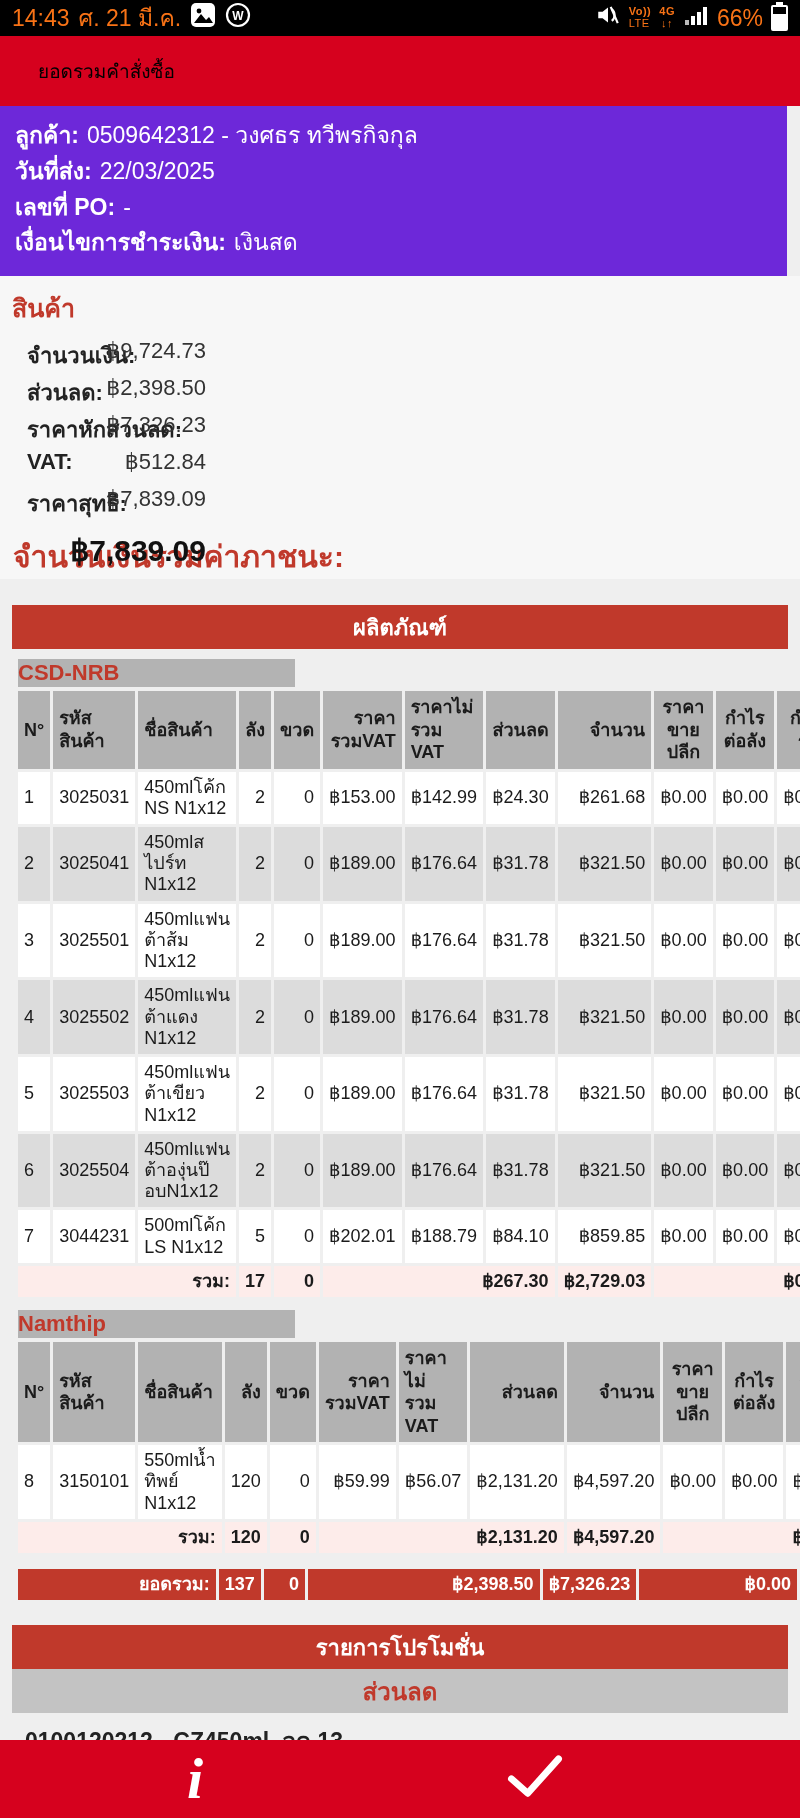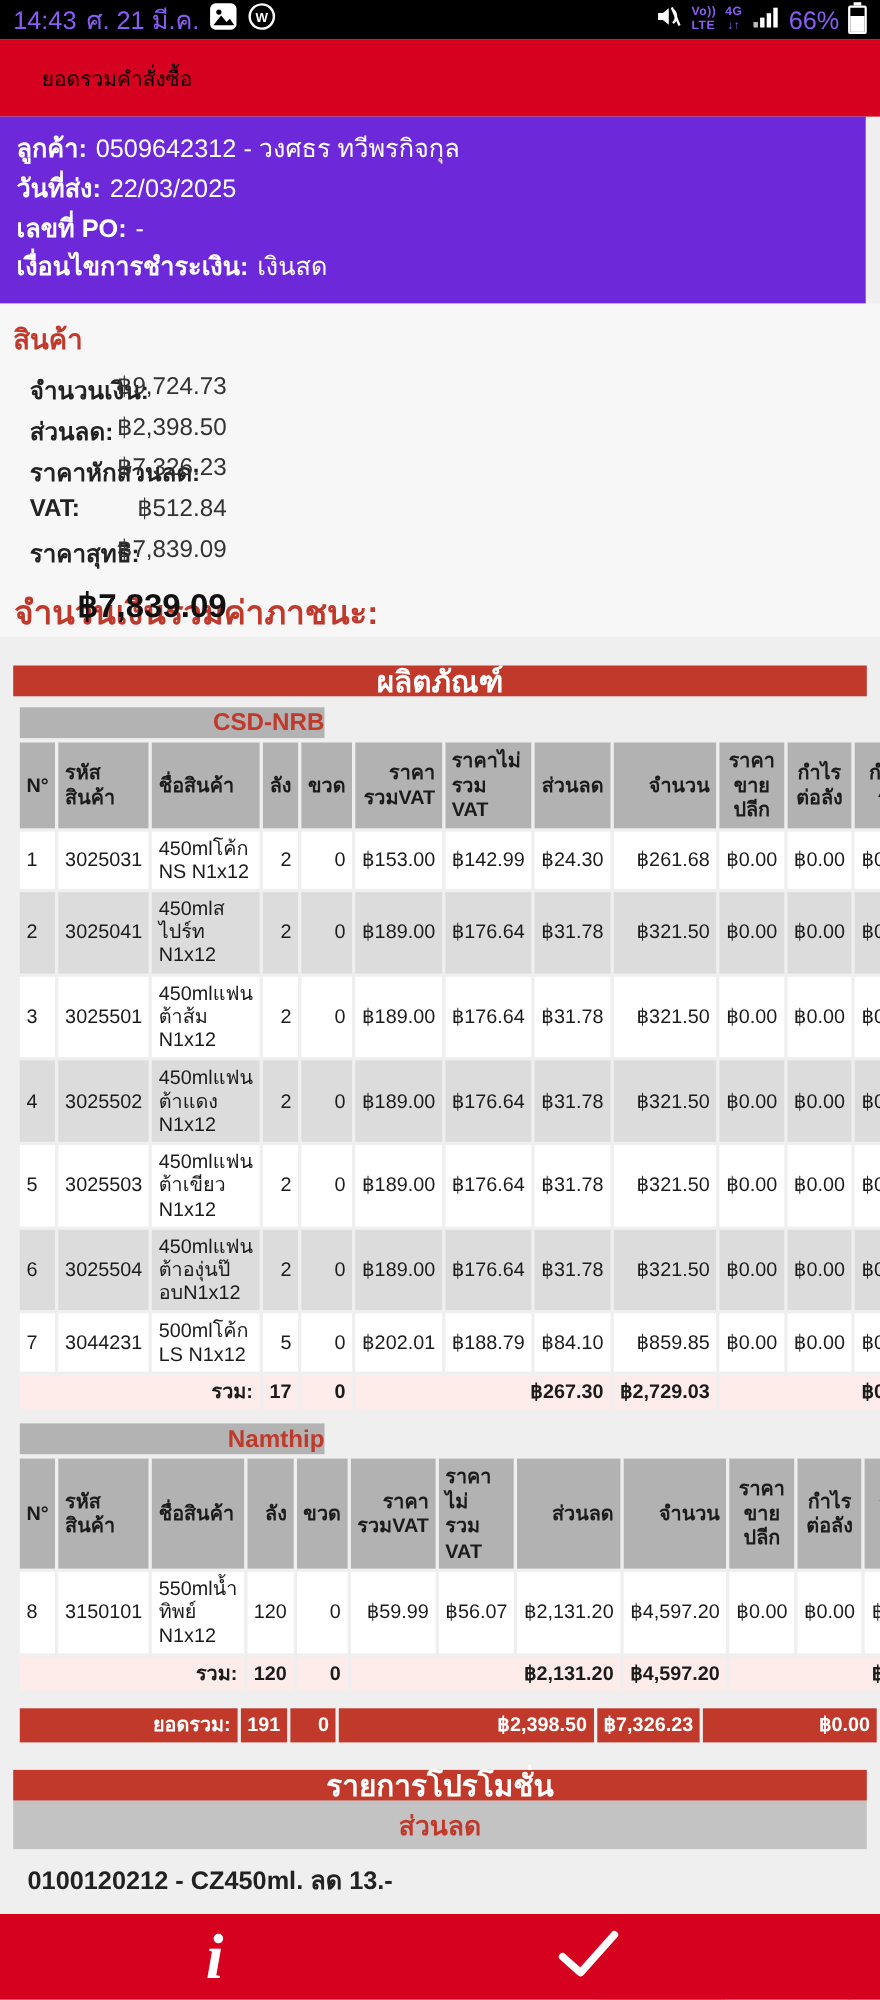--- a/index.html
+++ b/index.html
@@ -2,50 +2,50 @@
 <html><head>
 <meta charset="utf-8">
 <style>
   html,body{margin:0;padding:0}
   body{
     width:800px;height:1818px;position:relative;overflow:hidden;
     background:#efefef;color:#1b1b1b;
     font-family:"Liberation Sans", sans-serif;
   }
   
-  .status-bar{height:36px;background:#000;color:#8b5cf6;display:flex;align-items:center;
+  .status-bar{height:36px;background:#000;color:#f97316;display:flex;align-items:center;
     padding:0 12px;font-size:23px;gap:9px}
   .sb-right{margin-left:auto;display:flex;align-items:center;gap:8px}
   .sb-stack{font-size:11px;line-height:1.05;font-weight:bold;letter-spacing:.5px}
-  .sb-stack .sub{font-weight:bold}
+  .sb-stack .sub{font-weight:normal}
   .sb-batt{display:inline-block;width:13px;height:22px;border:2px solid #fff;border-radius:2px;position:relative;background:linear-gradient(to top,#fff 66%,#000 66%)}
   .sb-batt:before{content:"";position:absolute;top:-5px;left:3px;width:7px;height:3px;background:#fff}
   
   .app-header{height:70px;background:#d6011e;display:flex;align-items:center;padding-left:38px}
   .app-title{color:#000000;font-weight:normal;font-size:19px}
   
   .order-info{background:#6d28d9;margin-right:13px;padding:8px 0 12px 15px;color:#fff}
   .oi-line{font-size:23px;margin:7px 0;line-height:1.25}
   .oi-label{font-weight:bold;margin-right:8px}
   
   .summary{background:#f7f7f7;padding:8px 0 16px}
   .summary-title{color:#c0392b;font-weight:bold;font-size:25px;margin:4px 0 10px 12px}
   .sum-row{position:relative;font-size:22px;margin:8px 0;height:29px}
   .sum-label{margin-left:27px;font-weight:bold;color:#222}
   .sum-value{position:absolute;top:0;left:0;width:206px;text-align:right;color:#333}
   .summary-total{position:relative;font-size:30px;margin-top:18px;height:30px}
   .st-label{margin-left:13px;color:#c0392b;font-weight:bold}
   .st-value{position:absolute;top:0;left:0;width:206px;text-align:right;font-weight:bold;color:#111}
   
-  .section-bar{height:28px;background:#c0392b;color:#fff;font-weight:bold;font-size:27px;
+  .section-bar{height:44px;background:#c0392b;color:#fff;font-weight:bold;font-size:22px;
     display:flex;align-items:center;justify-content:center;margin:0 12px}
   .products .section-bar{margin-top:26px}
   
   .group-label{width:277px;margin:10px 0 1px 18px;background:#b3b3b3;color:#c0392b;
-    font-weight:bold;font-size:22px;text-align:right;padding:1px 0}
+    font-weight:bold;font-size:22px;text-align:left;padding:1px 0}
   table.ptable{border-collapse:separate;border-spacing:3px;margin-left:15px;table-layout:fixed;
     font-size:18px;color:#1b1b1b}
   .ptable th{background:#b2b2b2;font-weight:bold;padding:5px 6px;vertical-align:middle;line-height:1.25}
   .ptable td{background:#fff;padding:5px 6px;vertical-align:middle;line-height:1.18;word-wrap:break-word}
   .ptable tbody tr.even td{background:#dcdcdc}
   .ptable tr.subtotal td{background:#fdecea;font-weight:bold}
   table.grand{margin-top:10px}
   .grand td{background:#c0392b !important;color:#fff;font-weight:bold}
   .al{text-align:left}.ar{text-align:right}.ac{text-align:center}
   
@@ -359,21 +359,21 @@
           <col style="width: 76px;">
           <col style="width: 84px;">
           <col style="width: 90px;">
           <col style="width: 50px;">
           <col style="width: 55px;">
           <col style="width: 55px;">
         </colgroup>
         <tbody>
           <tr>
             <td class="ar" colspan="3">ยอดรวม:</td>
-            <td class="ar" colspan="1">191</td>
+            <td class="ar" colspan="1">137</td>
             <td class="ar" colspan="1">0</td>
             <td class="ar" colspan="3">฿2,398.50</td>
             <td class="ar" colspan="1">฿7,326.23</td>
             <td class="ar" colspan="3">฿0.00</td>
           </tr>
         </tbody>
       </table>
     </div>
 </div>
 

